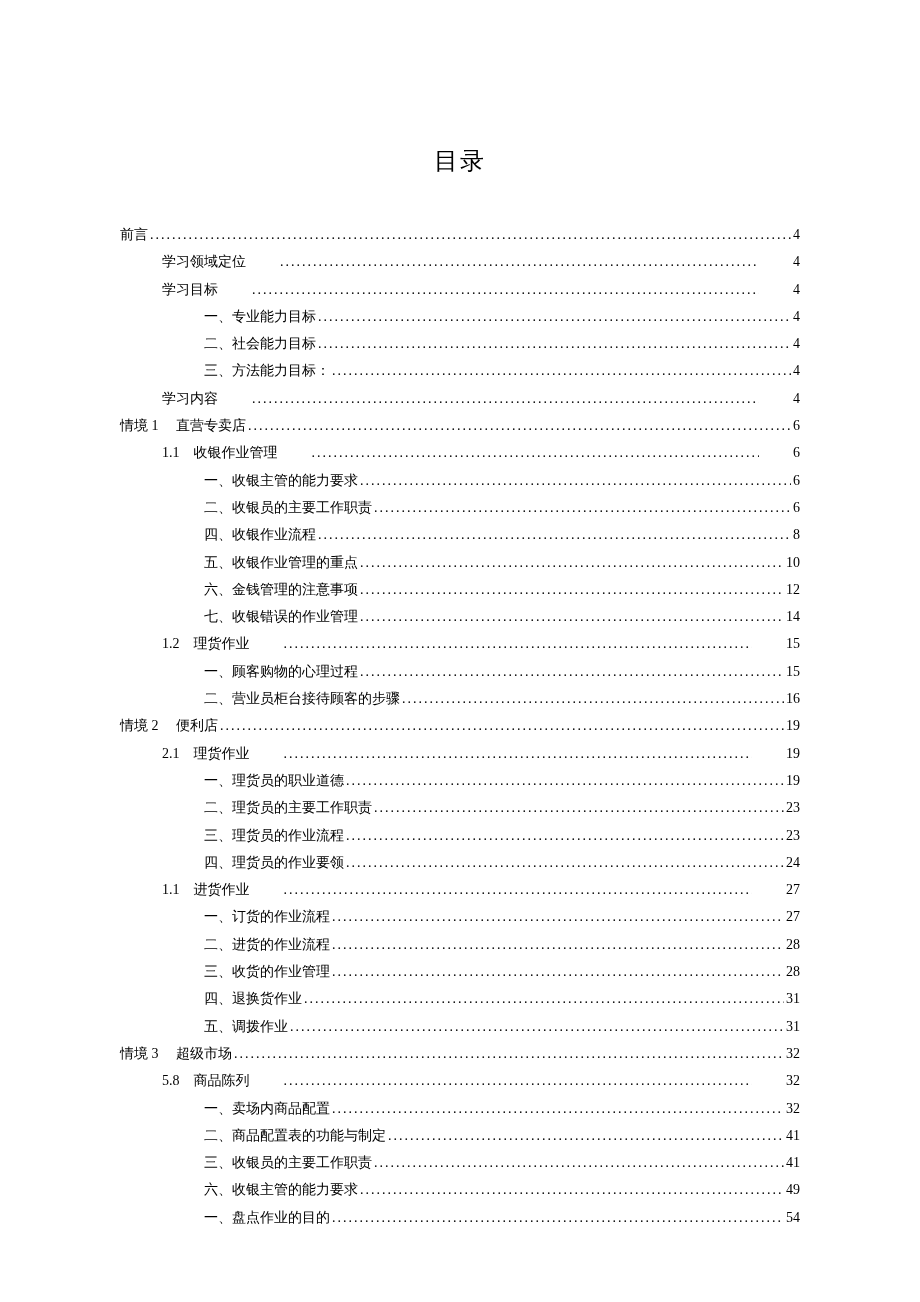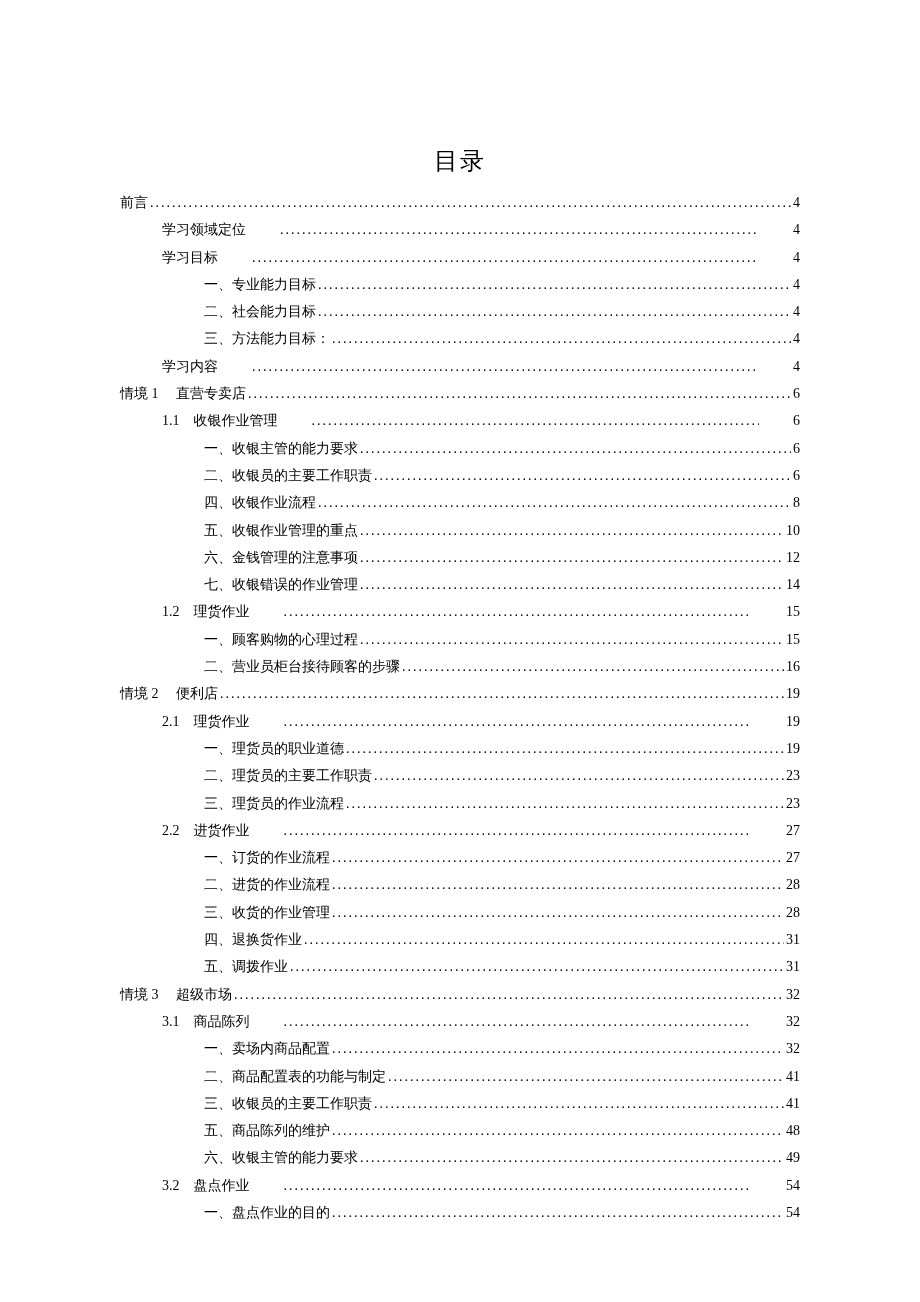--- a/index.html
+++ b/index.html
@@ -10,21 +10,21 @@
       height: 1302px;
       position: relative;
     }
     .page {
       padding: 145px 120px 100px 120px;
     }
     .title {
       text-align: center;
       font-size: 24px;
       font-weight: normal;
-      margin-bottom: 12px;
+      margin-bottom: 44px;
       letter-spacing: 2px;
     }
     .toc-line {
       display: flex;
       align-items: flex-end;
       font-size: 14px;
       line-height: 1.95;
       white-space: nowrap;
     }
     .indent-0 { padding-left: 0; }
@@ -161,22 +161,27 @@
       <div class="toc-line indent-2">
         <span class="toc-label">二、理货员的主要工作职责</span>
         <span class="toc-dots"></span>
         <span class="toc-page">23</span>
       </div>
       <div class="toc-line indent-2">
         <span class="toc-label">三、理货员的作业流程</span>
         <span class="toc-dots"></span>
         <span class="toc-page">23</span>
       </div>
-      <div class="toc-line indent-1">
-        <span class="toc-label">2.2　进货作业</span>
+      <div class="toc-line indent-2">
+        <span class="toc-label">四、理货员的作业要领</span>
+        <span class="toc-dots"></span>
+        <span class="toc-page">24</span>
+      </div>
+      <div class="toc-line indent-1">
+        <span class="toc-label">1.1　进货作业</span>
         <span class="toc-dots"></span>
         <span class="toc-page">27</span>
       </div>
       <div class="toc-line indent-2">
         <span class="toc-label">一、订货的作业流程</span>
         <span class="toc-dots"></span>
         <span class="toc-page">27</span>
       </div>
       <div class="toc-line indent-2">
         <span class="toc-label">二、进货的作业流程</span>
@@ -197,53 +202,43 @@
         <span class="toc-label">五、调拨作业</span>
         <span class="toc-dots"></span>
         <span class="toc-page">31</span>
       </div>
       <div class="toc-line indent-0">
         <span class="toc-label">情境 3　 超级市场</span>
         <span class="toc-dots"></span>
         <span class="toc-page">32</span>
       </div>
       <div class="toc-line indent-1">
-        <span class="toc-label">3.1　商品陈列</span>
+        <span class="toc-label">5.8　商品陈列</span>
         <span class="toc-dots"></span>
         <span class="toc-page">32</span>
       </div>
       <div class="toc-line indent-2">
         <span class="toc-label">一、卖场内商品配置</span>
         <span class="toc-dots"></span>
         <span class="toc-page">32</span>
       </div>
       <div class="toc-line indent-2">
         <span class="toc-label">二、商品配置表的功能与制定</span>
         <span class="toc-dots"></span>
         <span class="toc-page">41</span>
       </div>
       <div class="toc-line indent-2">
         <span class="toc-label">三、收银员的主要工作职责</span>
         <span class="toc-dots"></span>
         <span class="toc-page">41</span>
       </div>
       <div class="toc-line indent-2">
-        <span class="toc-label">五、商品陈列的维护</span>
-        <span class="toc-dots"></span>
-        <span class="toc-page">48</span>
-      </div>
-      <div class="toc-line indent-2">
         <span class="toc-label">六、收银主管的能力要求</span>
         <span class="toc-dots"></span>
         <span class="toc-page">49</span>
-      </div>
-      <div class="toc-line indent-1">
-        <span class="toc-label">3.2　盘点作业</span>
-        <span class="toc-dots"></span>
-        <span class="toc-page">54</span>
       </div>
       <div class="toc-line indent-2">
         <span class="toc-label">一、盘点作业的目的</span>
         <span class="toc-dots"></span>
         <span class="toc-page">54</span>
       </div>
     </div>
 </div>
 
 </body></html>

